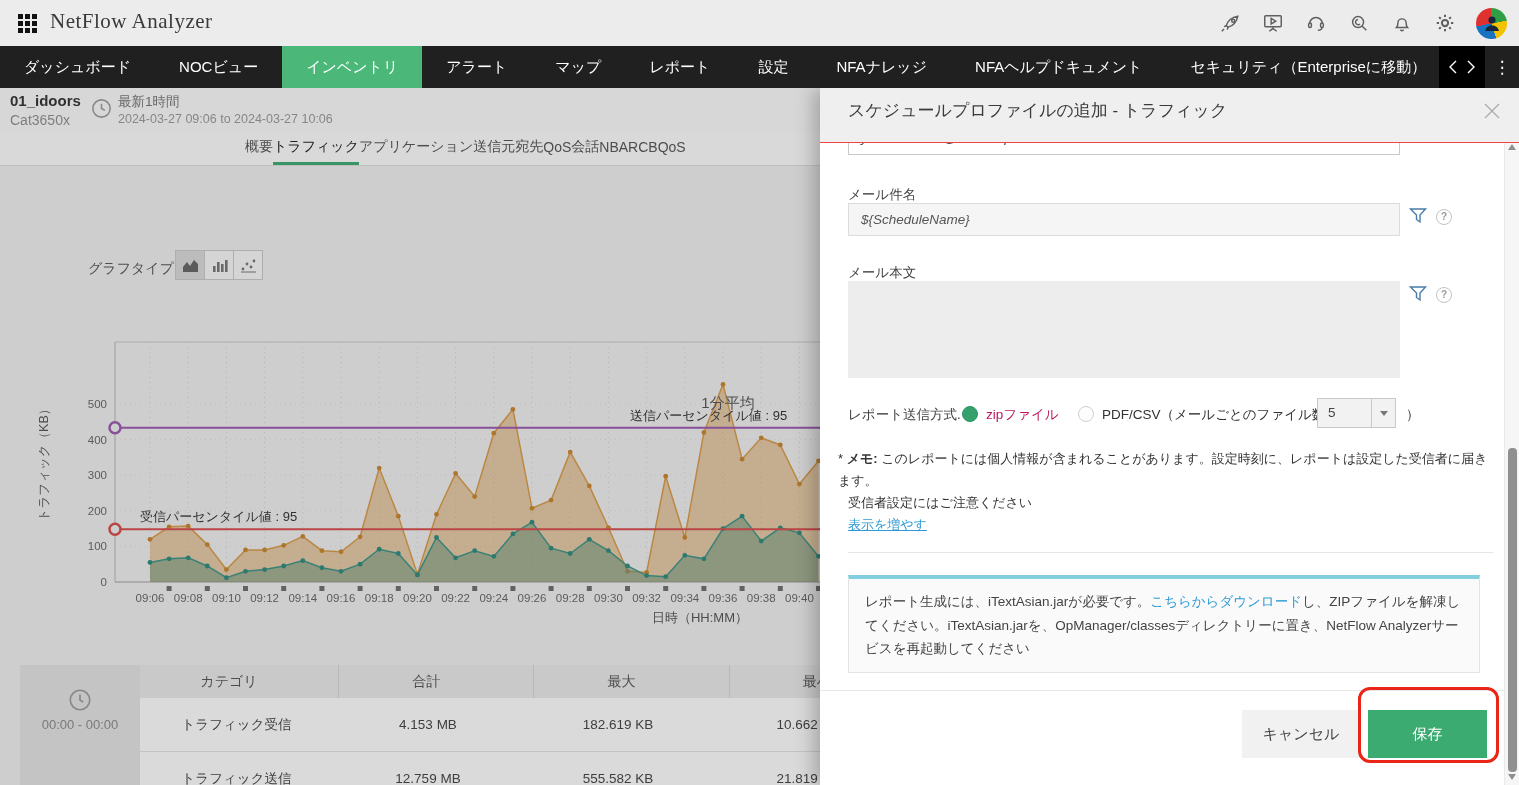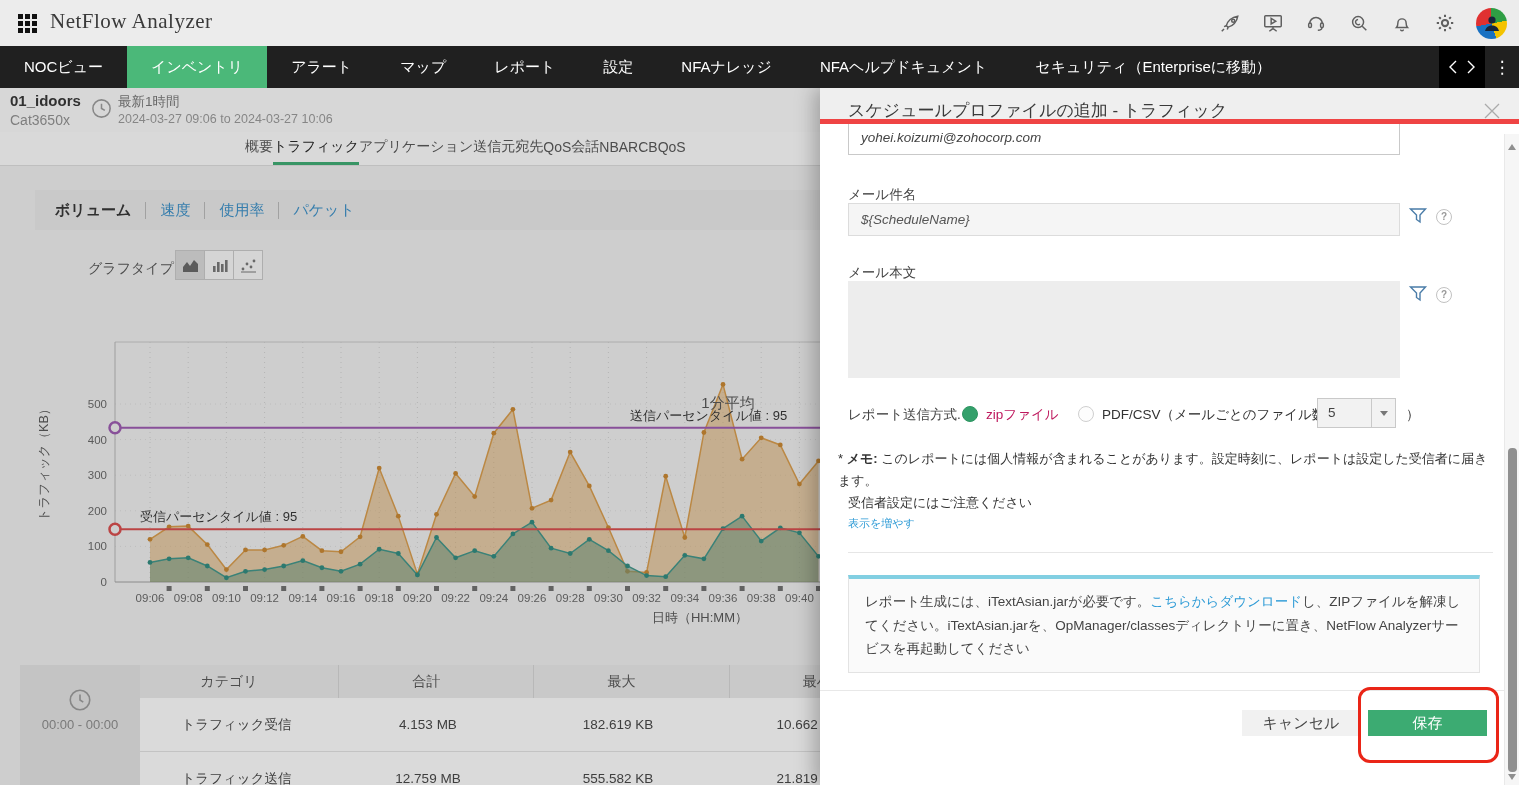--- a/index.html
+++ b/index.html
@@ -59,22 +59,22 @@
   .tbl-h .cell { border-left:1px solid #d4d4d4; font-size:14px; color:#555; }
   .tbl-h .cell:first-child { border-left:none; }
   .tbl-r { height:54px; background:#fdfdfd; border-bottom:1px solid #e2e2e2; }
   .tbl-r .cell { font-size:13.5px; color:#444; }
   .cell { display:flex; align-items:center; justify-content:center; }
   .cell.c0 { width:193px; } .cell.c1 { width:190px; } .cell.c2 { width:190px; } .cell.c3 { width:190px; }
   
   .dim { position:absolute; inset:0; background:rgba(40,40,40,0.16); z-index:40; }
   .modal { position:absolute; right:0; top:0; width:699px; height:697px; background:#fff; z-index:100;
     box-shadow:-6px 0 18px rgba(0,0,0,0.25); }
-  .m-head { position:absolute; left:0; top:0; width:100%; height:36px; background:#efefef;
-    border-bottom:5px solid #ef4444; z-index:5;padding-left:40px; }
+  .m-head { position:absolute; left:0; top:0; width:100%; height:55px; background:#efefef;
+    border-bottom:1px solid #ef4444; z-index:5;padding-left:40px; }
   .m-title { position:absolute; left:28px; top:0; line-height:46px; font-size:17px; color:#3a3a3a; }
   .m-close { position:absolute; right:16px; top:12px; width:22px; height:22px; cursor:pointer; }
   .m-input { position:absolute; font-size:13.5px; color:#555; display:flex; align-items:center; padding-left:12px;font-style:italic; }
   .email-input { left:28px; top:32px; width:552px; height:35px; background:#fff; border:1px solid #c9c9c9; z-index:1; color:#444; }
   .m-label { position:absolute; font-size:13.5px; color:#444; }
   .subject-input { left:28px; top:115px; width:552px; height:33px; background:#f5f5f5; border:1px solid #dcdcdc; }
   .body-area { position:absolute; left:28px; top:193px; width:552px; height:97px; background:#ededed; }
   .funnel { position:absolute; width:20px; height:20px; cursor:pointer; }
   .help { position:absolute; width:16px; height:16px; border:1px solid #c2c2c2; border-radius:50%;
     background:#fff; color:#999; font-size:10px; font-weight:bold; text-align:center; line-height:14px; cursor:pointer; }
@@ -83,27 +83,27 @@
   .radio.off { background:#fdfdfd; border:1px solid #cfcfcf; }
   .dropdown { position:absolute; left:497px; top:310px; width:79px; height:30px; background:#f2f2f2;
     border:1px solid #c9c9c9; cursor:pointer; }
   .dd-val { position:absolute; left:10px; top:0; line-height:28px; font-size:13.5px; color:#444; }
   .dd-arrow-zone { position:absolute; right:0; top:0; width:24px; height:28px; border-left:1px solid #c9c9c9;
     display:flex; align-items:center; justify-content:center; }
   .tri-down { width:0; height:0; border-left:4px solid transparent; border-right:4px solid transparent; border-top:5px solid #777; }
   .memo { position:absolute; left:18px; top:360px; width:655px; font-size:13px; color:#333; line-height:22px; }
   .memo .l2 { padding-left:10px; }
   .linky { color:#2e9bd6; cursor:pointer; }
-  .show-more { position:absolute; left:28px; top:428px; font-size:11px; }
+  .show-more { position:absolute; left:28px; top:428px; font-size:13px;text-decoration:underline; }
   .m-div { position:absolute; left:28px; right:26px; top:464px; border-top:1px solid #e6e6e6; }
   .info-box { position:absolute; left:28px; top:487px; width:632px; background:#fafafa;
     border:1px solid #e3e3e3; border-top:4px solid #82cfe2; padding:11px 16px;
     font-size:13.5px; color:#444; line-height:1.75; }
   .m-foot-line { position:absolute; left:0; right:0; top:602px; border-top:1px solid #e8e8e8; }
-  .btn { position:absolute; top:622px; height:26px; font-size:15px; display:flex; align-items:center;
+  .btn { position:absolute; top:622px; height:48px; font-size:15px; display:flex; align-items:center;
     justify-content:center; cursor:pointer; }
   .btn-cancel { left:422px; width:118px; background:#f1f1f1; color:#444; }
   .btn-save { left:548px; width:119px; background:#3cab72; color:#fff; }
   .annotation { position:absolute; left:538px; top:599px; width:141px; height:76px;
     border:3px solid #ea2517; border-radius:12px; z-index:50; pointer-events:none; }
   .m-scroll { position:absolute; right:0; top:46px; bottom:0; width:15px; background:#f6f6f6; border-left:1px solid #e9e9e9; }
   .m-scroll .up { position:absolute; left:3px; top:10px; width:0; height:0;
     border-left:4px solid transparent; border-right:4px solid transparent; border-bottom:6px solid #8f8f8f; cursor:pointer; }
   .m-scroll .down { position:absolute; left:3px; bottom:5px; width:0; height:0;
     border-left:4px solid transparent; border-right:4px solid transparent; border-top:6px solid #8f8f8f; cursor:pointer; }
@@ -171,20 +171,21 @@
       <svg width="24" height="24" viewBox="0 0 24 24" fill="#17263a">
         <circle cx="12" cy="9" r="3.6"></circle>
           <path d="M5 20 c1-4 3.8-5.6 7-5.6 s6 1.6 7 5.6 Z"></path>
       </svg>
       </span>
   </div>
 </div>
 
 <div class="nav">
   <div id="navItems" style="display:flex">
+      <div class="nav-item">ダッシュボード</div>
       <div class="nav-item">NOCビュー</div>
       <div class="nav-item active">インベントリ</div>
       <div class="nav-item">アラート</div>
       <div class="nav-item">マップ</div>
       <div class="nav-item">レポート</div>
       <div class="nav-item">設定</div>
       <div class="nav-item">NFAナレッジ</div>
       <div class="nav-item">NFAヘルプドキュメント</div>
       <div class="nav-item">セキュリティ（Enterpriseに移動）</div>
     </div>
@@ -220,29 +221,20 @@
       <div class="subtab active">トラフィック</div>
       <div class="subtab">アプリケーション</div>
       <div class="subtab">送信元</div>
       <div class="subtab">宛先</div>
       <div class="subtab">QoS</div>
       <div class="subtab">会話</div>
       <div class="subtab">NBAR</div>
       <div class="subtab">CBQoS</div>
     </div>
 
-  <div class="viewband" id="viewTabs">
-      <div class="viewtab active">ボリューム</div>
-      <div class="vsep"></div>
-      <div class="viewtab">速度</div>
-      <div class="vsep"></div>
-      <div class="viewtab">使用率</div>
-      <div class="vsep"></div>
-      <div class="viewtab">パケット</div>
-    </div>
 
   <div class="gt-label">グラフタイプ</div>
   <div class="gt-group">
     <div class="gt-btn active">
       <svg width="17" height="15" viewBox="0 0 17 15">
           <path d="M1 14 V9 L5 4 L8 8 L12 2 L16 6 V14 Z" fill="#666"></path>
         </svg>
     </div>
     <div class="gt-btn">
       <svg width="17" height="15" viewBox="0 0 17 15" fill="#777">

